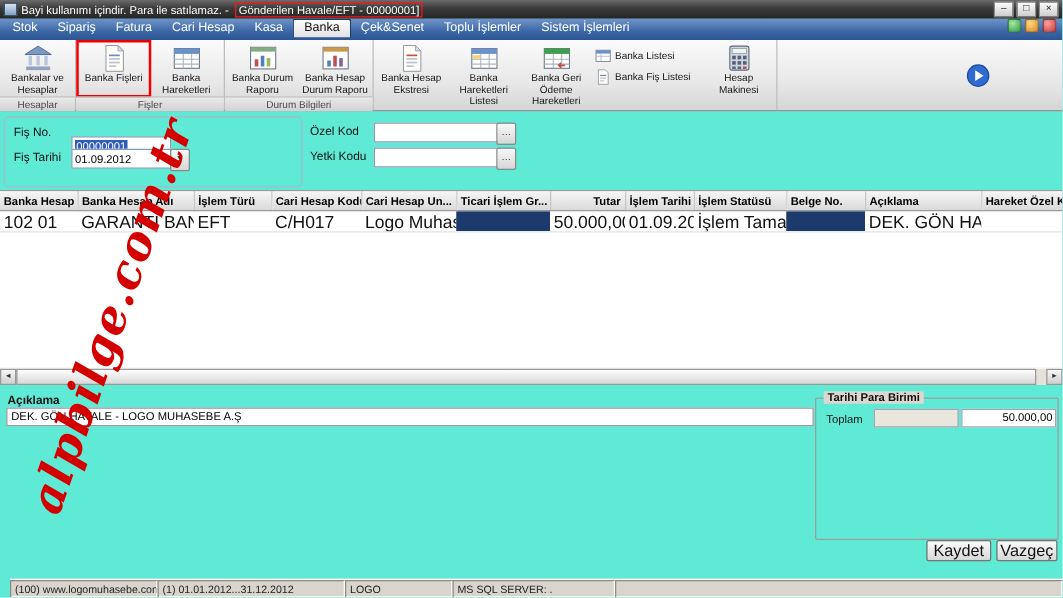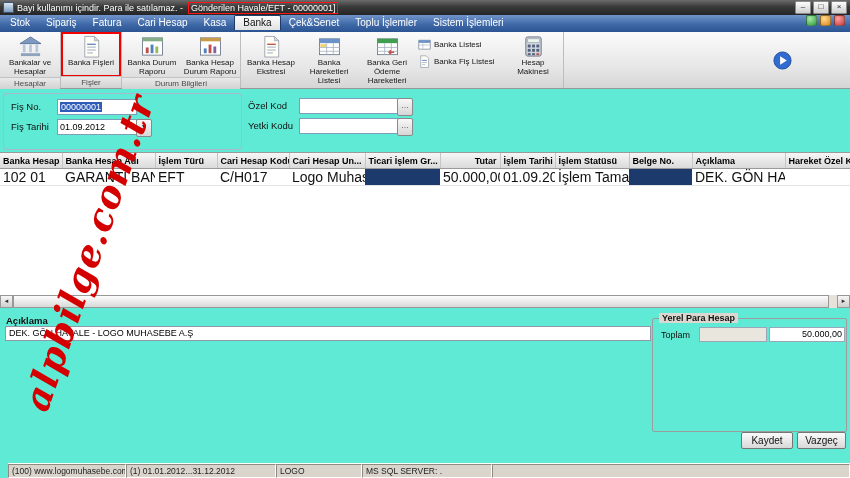--- a/index.html
+++ b/index.html
@@ -79,21 +79,21 @@
   .aciklama-label{position:absolute;left:6px;top:315px;font-size:9.5px;font-weight:bold;color:#111;}
   .aciklama-input{position:absolute;left:5px;top:326px;width:638px;height:13px;background:#fff;
     border:1px solid #8f9aa8;font-size:9px;line-height:13px;padding:0 3px;white-space:nowrap;overflow:hidden;}
   .yerel{position:absolute;left:652px;top:318px;width:193px;height:112px;border:1px solid #9d9d9d;border-radius:2px;}
   .yerel-title{position:absolute;top:-6px;left:6px;background:#dcd8d0;padding:0 3px;font-size:9px;font-weight:bold;color:#111;}
   .toplam-label{position:absolute;left:8px;top:11px;font-size:9px;color:#111;}
   .toplam-field1{position:absolute;left:46px;top:8px;width:66px;height:13px;background:#e9e6dd;border:1px solid #9aa7b8;}
   .toplam-field2{position:absolute;left:116px;top:8px;width:70px;height:13px;background:#fff;border:1px solid #9aa7b8;
     font-size:9px;line-height:13px;text-align:right;padding:0 2px;}
   .btn{position:absolute;top:432px;height:17px;background:linear-gradient(#fbfbfb,#d8d8d8);
-    border:1px solid #757575;border-radius:2px;font-size:10px;text-align:center;line-height:15px;color:#111;box-sizing:border-box;}
+    border:1px solid #757575;border-radius:2px;font-size:13px;text-align:center;line-height:15px;color:#111;box-sizing:border-box;}
   #saveBtn{left:741px;width:52px;}
   #cancelBtn{left:797px;width:49px;}
 
   
   .statusbar{position:absolute;left:8px;right:0;bottom:0;height:14px;background:#d9d5cc;border-top:1px solid #fff;
     display:flex;font-size:8.5px;color:#222;align-items:stretch;}
   .sseg{border:1px solid;border-color:#8f8b82 #ffffff #ffffff #8f8b82;padding:0 3px;line-height:12px;
     white-space:nowrap;overflow:hidden;box-sizing:border-box;}
   .s1{width:118px;} .s2{width:150px;} .s3{width:86px;} .s4{width:130px;} .s5{flex:1;}
 
@@ -158,20 +158,28 @@
         <div class="rbtn highlight">
           <svg class="ic" viewBox="0 0 24 24">
               <path d="M5 1.5h10l4.5 4.5v17H5z" fill="#fffef5" stroke="#8a93a5" stroke-width="0.8"></path>
               <path d="M15 1.5l4.5 4.5H15z" fill="#d7dde8" stroke="#8a93a5" stroke-width="0.6"></path>
               <rect x="7.5" y="9" width="9" height="1.4" fill="#6c89c4"></rect>
               <rect x="7.5" y="12" width="9" height="1.4" fill="#b9c2d4"></rect>
               <rect x="7.5" y="15" width="9" height="1.4" fill="#b9c2d4"></rect>
               <rect x="7.5" y="18" width="6" height="1.4" fill="#b9c2d4"></rect>
             </svg>
           <span>Banka Fişleri</span>
+        </div>
+        <div class="rbtn">
+          <svg class="ic" viewBox="0 0 24 24">
+              <rect x="1.5" y="4" width="21" height="16.5" fill="#fff" stroke="#6b7688" stroke-width="0.9"></rect>
+              <rect x="1.5" y="4" width="21" height="4.5" fill="#6c93c9"></rect>
+              <path d="M1.5 13h21M1.5 17h21M9 8.5v12M16 8.5v12" stroke="#aab4c4" stroke-width="0.9" fill="none"></path>
+            </svg>
+          <span>Banka Hareketleri</span>
         </div>
       </div>
       <div class="rg-label">Fişler</div>
     </div>
 
     <div class="rgroup">
       <div class="rg-body">
         <div class="rbtn">
           <svg class="ic" viewBox="0 0 24 24">
               <rect x="1.5" y="3" width="21" height="18" fill="#fff" stroke="#6b7688" stroke-width="0.9"></rect>
@@ -270,21 +278,21 @@
     <div class="ribbon-tail">
       <svg class="blue-circle" viewBox="0 0 20 20">
           <circle cx="10" cy="10" r="9" fill="#2f6bd0" stroke="#1a4a9e"></circle>
           <path d="M7.5 5.5l7 4.5-7 4.5z" fill="#fff"></path>
         </svg>
     </div>
   </div>
 
   <div class="fieldbox">
     <span class="flabel" style="left:7px;top:7px">Fiş No.</span>
-    <div class="finput" style="left:53px;top:5px;width:74px">
+    <div class="finput" style="left:53px;top:15px;width:74px">
       <span class="sel-val">00000001</span>
     </div>
     <span class="flabel" style="left:7px;top:27px">Fiş Tarihi</span>
     <div class="finput" style="left:53px;top:25px;width:74px">
       <span>01.09.2012</span>
     </div>
     <div class="fbtn" style="left:132px;top:25px">▾</div>
   </div>
 
   <span class="flabel" style="left:248px;top:100px">Özel Kod</span>
@@ -355,21 +363,21 @@
     </div>
     <div class="sb-btn">►</div>
   </div>
 
   <div class="aciklama-label">Açıklama</div>
   <div class="aciklama-input">
     <span>DEK. GÖN HAVALE - LOGO MUHASEBE A.Ş</span>
   </div>
 
   <div class="yerel">
-    <span class="yerel-title">Yerel Para Hesap</span>
+    <span class="yerel-title">Tarihi Para Birimi</span>
     <span class="toplam-label">Toplam</span>
     <div class="toplam-field1"></div>
     <div class="toplam-field2">50.000,00</div>
   </div>
 
   <div class="btn" id="saveBtn">Kaydet</div>
   <div class="btn" id="cancelBtn">Vazgeç</div>
 
   <div class="statusbar">
     <div class="sseg s1">(100) www.logomuhasebe.com</div>

